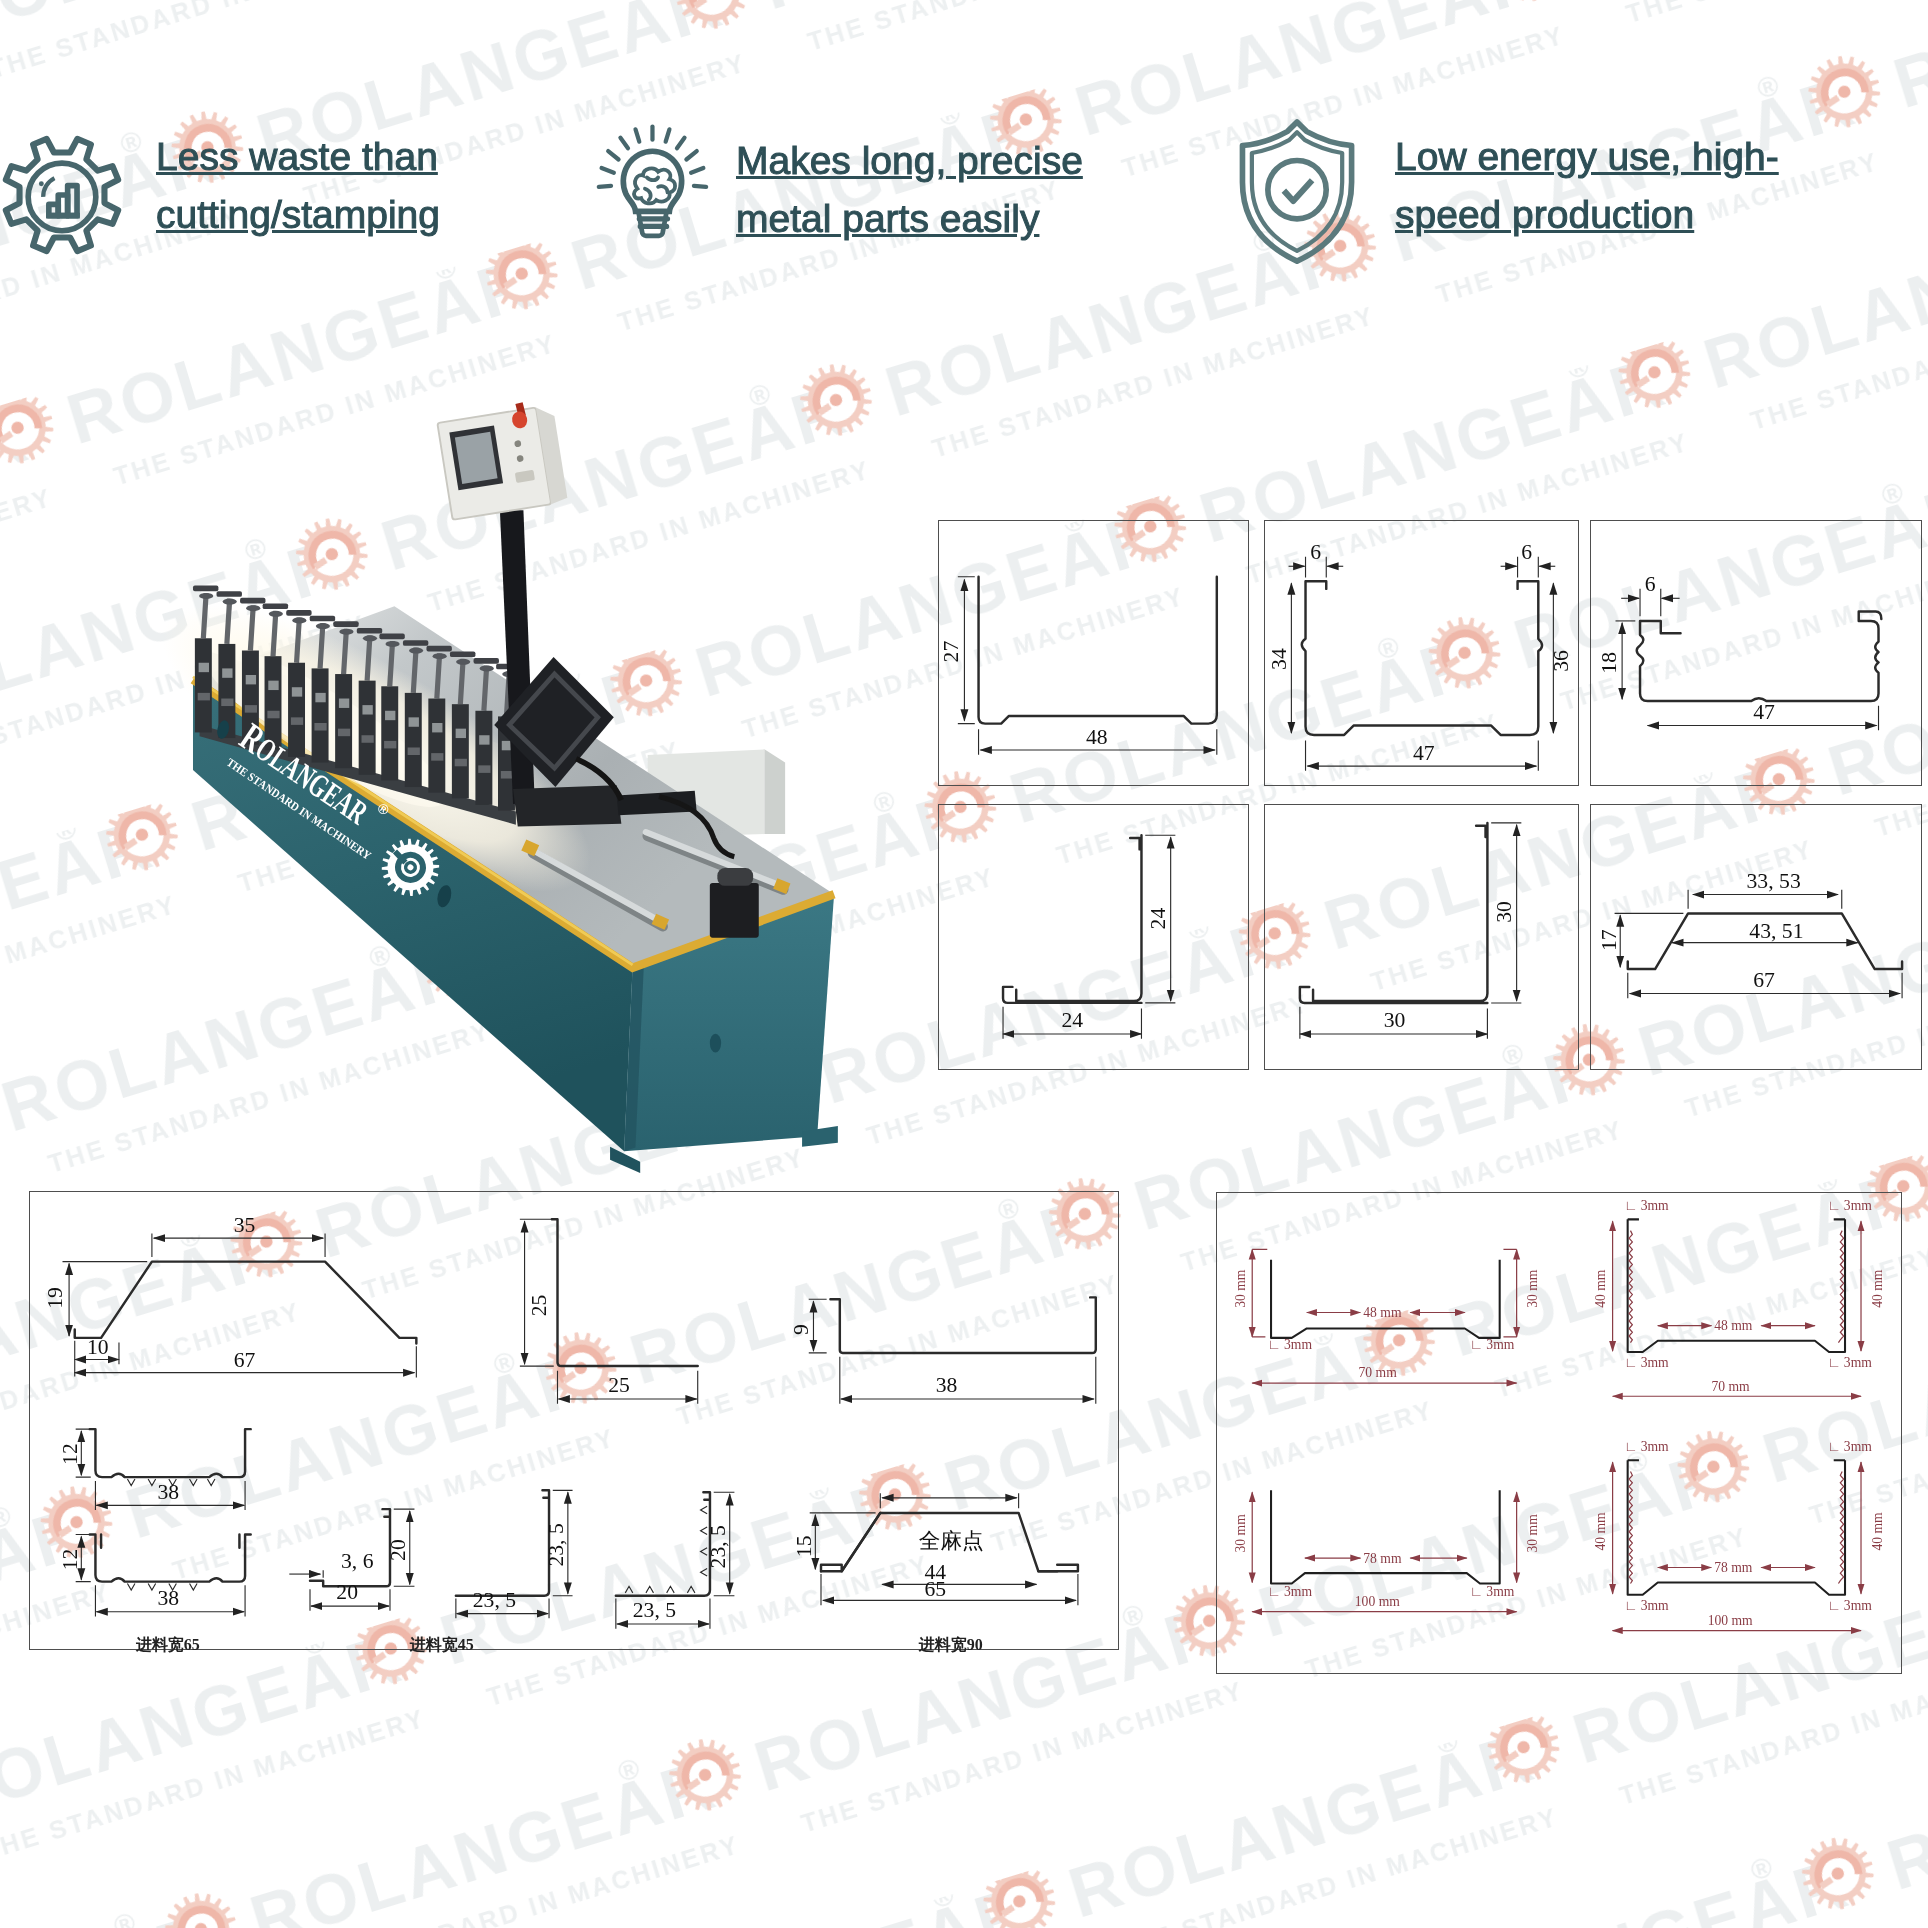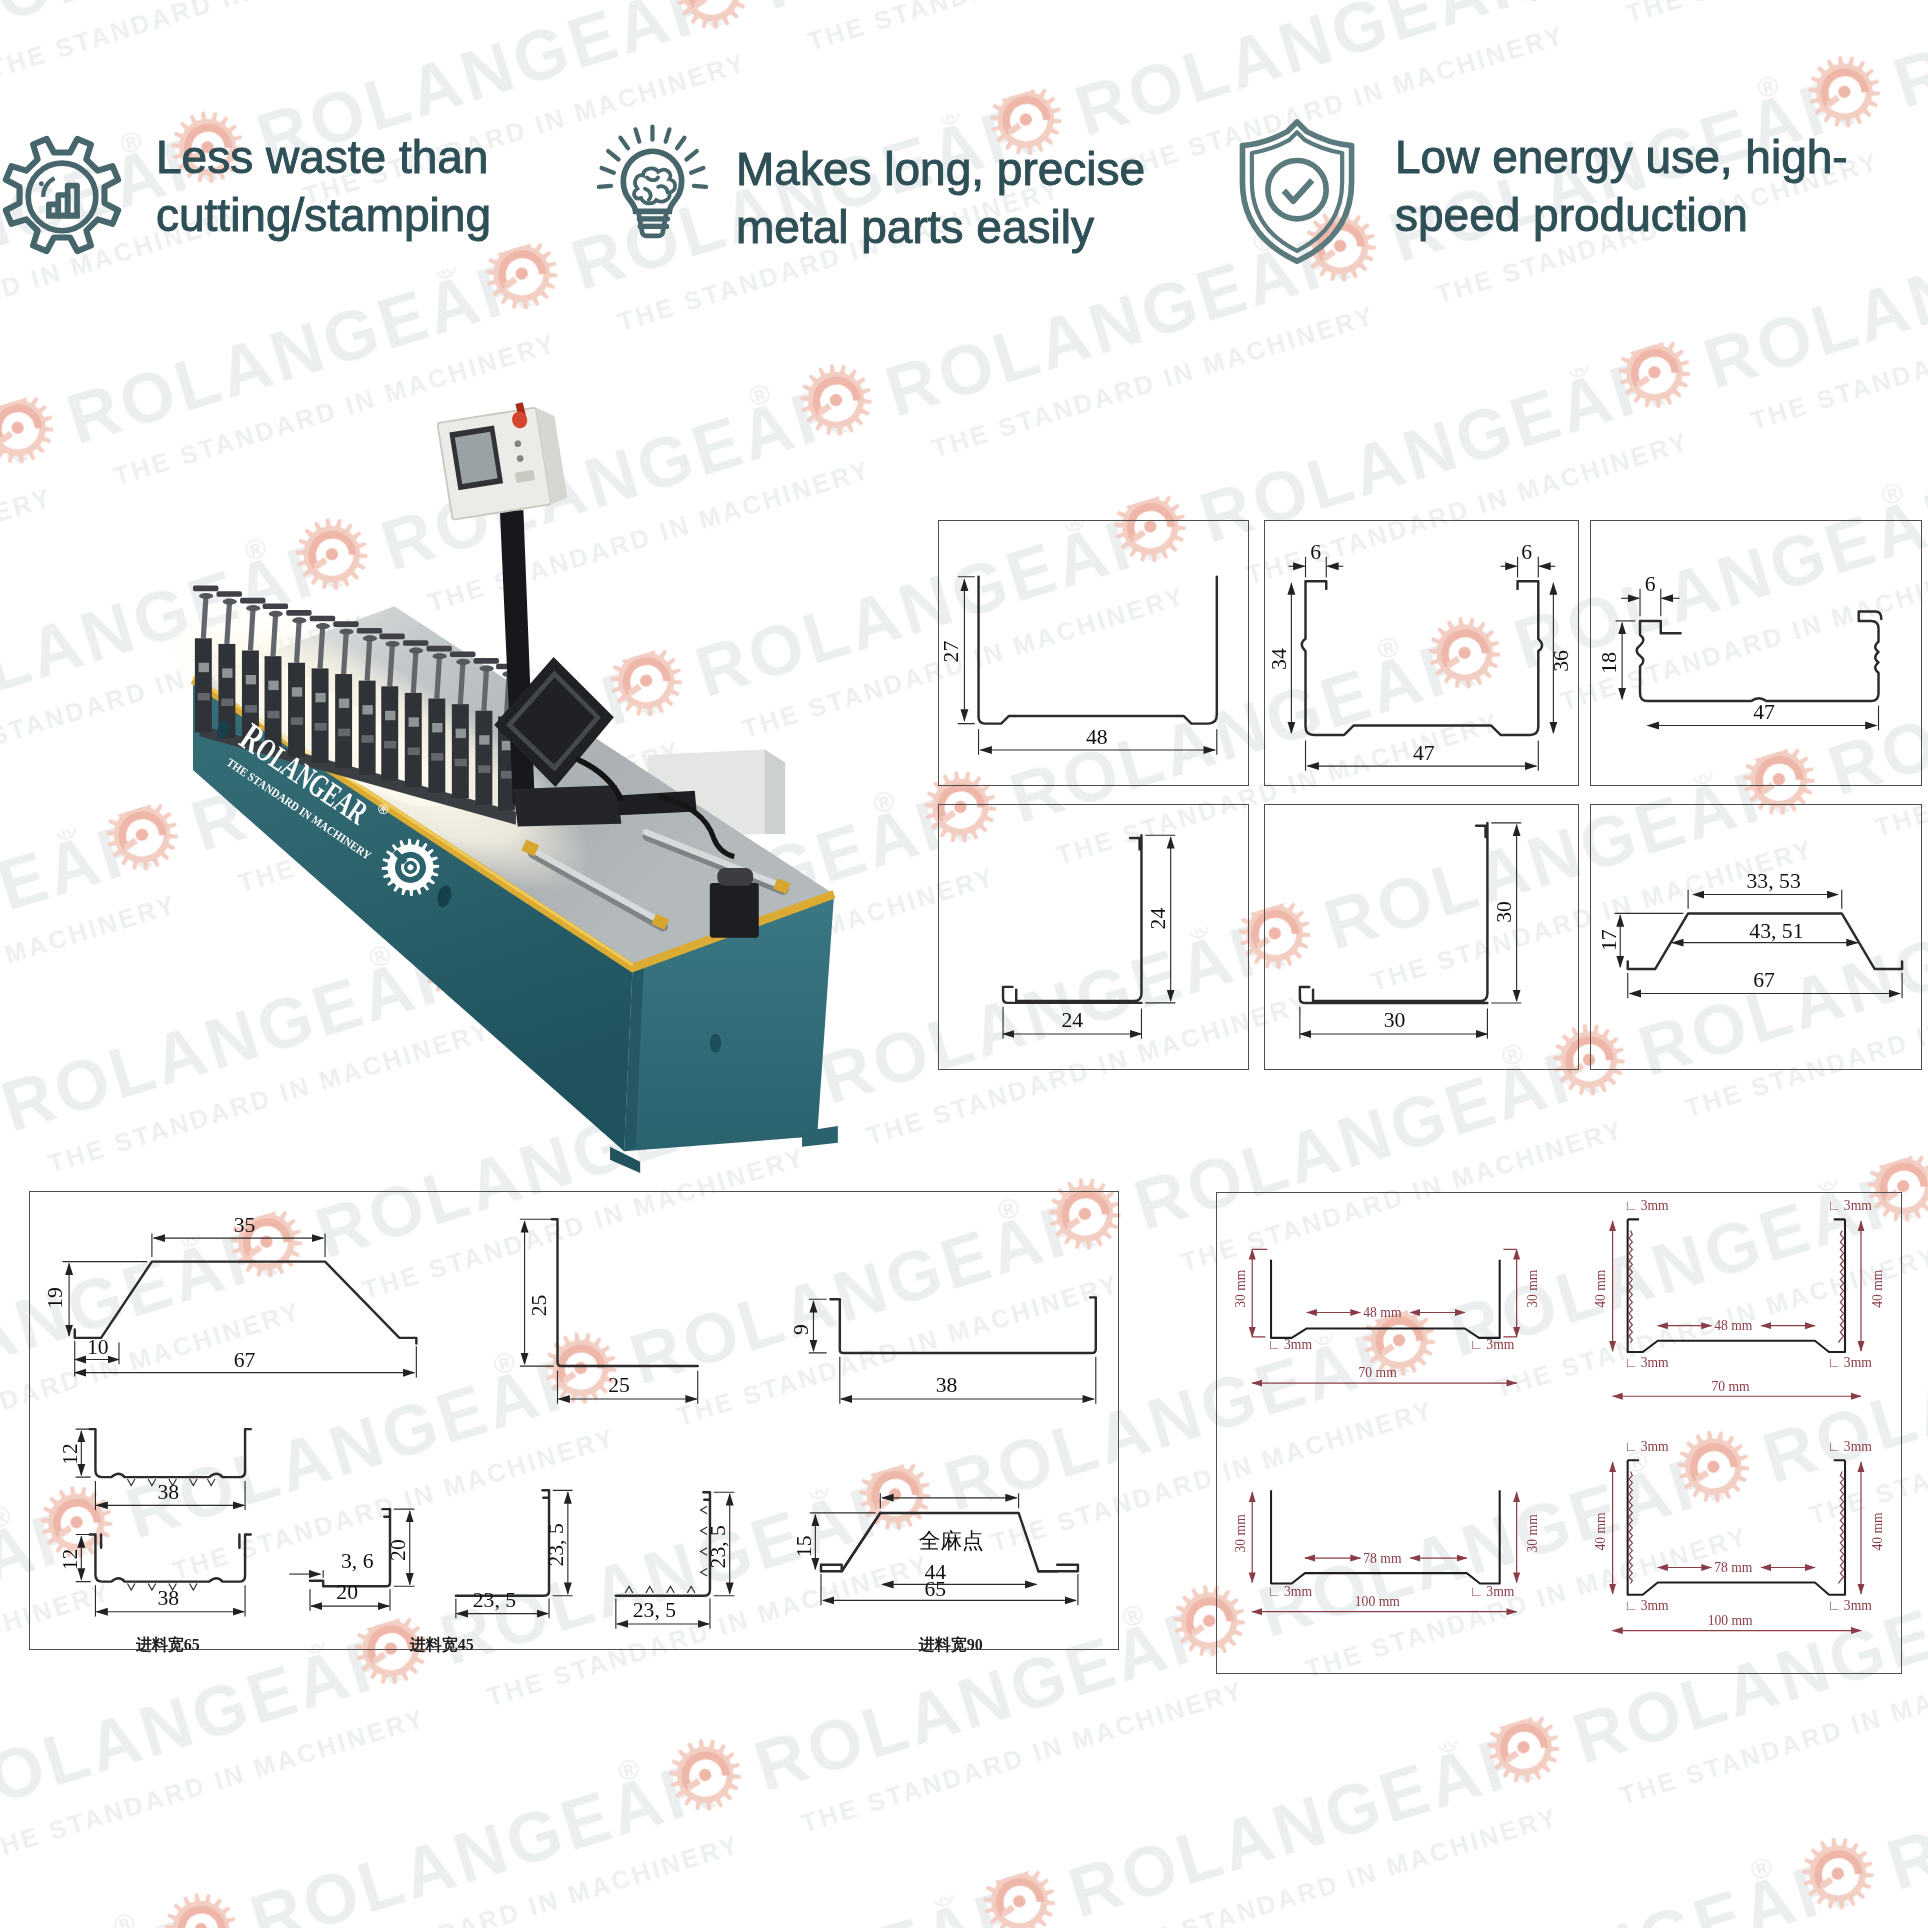--- a/index.html
+++ b/index.html
@@ -1,18 +1,18 @@
 <!DOCTYPE html>
 <html style="font-size:15px"><head>
 <meta charset="utf-8">
 <style>
 html,body{margin:0;padding:0;background:#fff;}
 #page{position:relative;width:1928px;height:1928px;overflow:hidden;background:#fff;font-family:"Liberation Sans",sans-serif;}
 .abs{position:absolute;}
-.ftxt{position:absolute;font-family:"Liberation Sans",sans-serif;font-size:46px;line-height:58px;color:#2e4f56;font-weight:500;letter-spacing:0px;white-space:nowrap;-webkit-text-stroke:1px #2e4f56;}
+.ftxt{position:absolute;font-family:"Liberation Sans",sans-serif;font-size:39px;line-height:58px;color:#2e4f56;font-weight:500;letter-spacing:0px;white-space:nowrap;text-decoration:underline;-webkit-text-stroke:1px #2e4f56;}
 .panel svg text{font-family:"Liberation Serif",serif;}
 .p{fill:none;stroke:#2b2b2b;stroke-width:2.6;stroke-linejoin:round;stroke-linecap:round;}
 .d{fill:none;stroke:#2b2b2b;stroke-width:1.2;}
 .t{font-size:23px;fill:#111;}
 .panel{position:absolute;border:1.9px solid #4e4e4e;background:transparent;box-sizing:border-box;}
 .rp{fill:none;stroke:#1f1f1f;stroke-width:2.2;stroke-linejoin:round;}
 .rd{fill:none;stroke:#8a3d46;stroke-width:1.3;}
 .rt{font-size:14.5px;fill:#8a3d46;font-family:"Liberation Sans",sans-serif;}
 </style>
 </head>
@@ -88,21 +88,21 @@
           <path d="M-54 -18 L-41 -13"></path>
           <path d="M-57 2 L-44 1"></path>
 </g>
 <g stroke-width="4">
 <path d="M-16 4 c-6 -8 0 -16 6 -14 c0 -8 12 -10 16 -4 c8 -6 16 2 12 8 c8 2 8 12 0 14 c2 8 -8 12 -14 8 c-4 6 -14 4 -16 -2 c-8 2 -10 -6 -4 -10 Z"></path>
 <path d="M-6 -8 c4 4 10 4 12 0 M-8 4 c6 2 8 8 4 12 M6 2 c4 -2 10 0 10 6"></path>
 </g>
 </g>
 </svg>
 
-<div class="ftxt" style="left:736px;top:140px">Makes long, precise<br>metal parts easily</div>
+<div class="ftxt" style="left:736px;top:132px">Makes long, precise<br>metal parts easily</div>
 
 <svg class="abs" style="left:1234px;top:117px" width="127" height="151" viewBox="-67 -77 135 160">
 <g fill="none" stroke="#5b7a7d" stroke-width="6" stroke-linejoin="round">
 <path d="M0 -72 L10 -62 C28 -52 44 -48 58 -47 L58 -8 C58 38 30 62 0 76 C-30 62 -58 38 -58 -8 L-58 -47 C-44 -48 -28 -52 -10 -62 Z"></path>
 <path d="M0 -61 L8 -53 C24 -44 36 -41 48 -39 L48 -8 C48 30 26 52 0 65 C-26 52 -48 30 -48 -8 L-48 -39 C-36 -41 -24 -44 -8 -53 Z" stroke-width="4.5"></path>
 <circle cx="0" cy="0" r="31"></circle>
 <path d="M-14 1 L-4 12 L16 -10" stroke-width="6.5"></path>
 </g>
 </svg>
 

